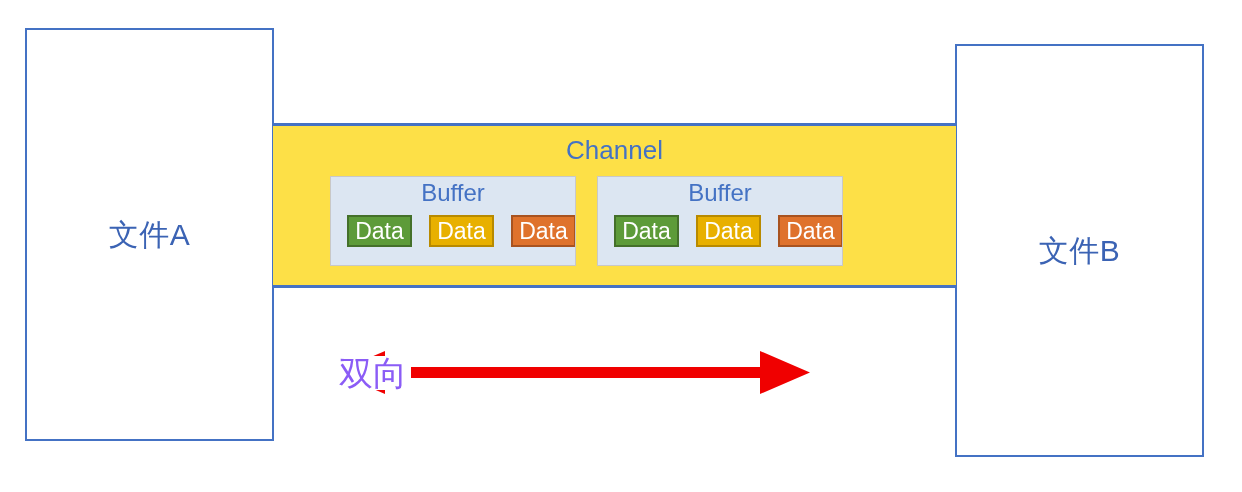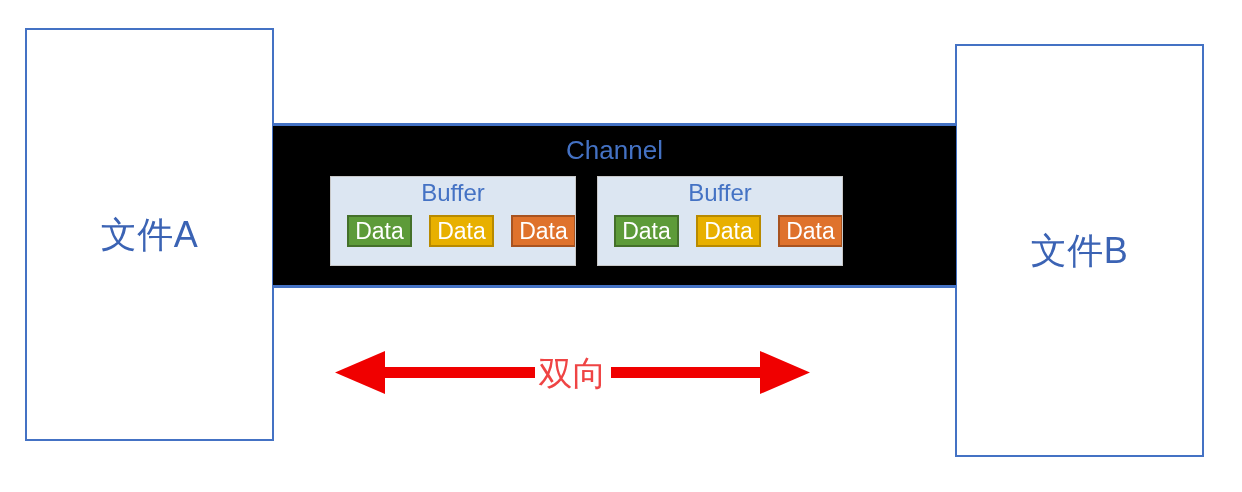--- a/index.html
+++ b/index.html
@@ -28,21 +28,21 @@
     position: absolute;
     box-sizing: border-box;
     background: #ffffff;
     border: 2px solid #4472c4;
     display: flex;
     align-items: center;
     justify-content: center;
   }
   .file-box .file-label {
     color: #3b63b4;
-    font-size: 36px;
+    font-size: 30px;
     line-height: 1;
     letter-spacing: 0.5px;
     white-space: nowrap;
   }
   #file-a {
     left: 25px;
     top: 28px;
     width: 249px;
     height: 413px;
   }
@@ -54,21 +54,21 @@
   }
 
   
   #channel {
     position: absolute;
     left: 273px;
     top: 123px;
     width: 683px;
     height: 165px;
     box-sizing: border-box;
-    background: #000000;
+    background: #fde047;
     border-top: 3px solid #4472c4;
     border-bottom: 3px solid #4472c4;
     z-index: 3;
   }
   #channel-title {
     position: absolute;
     top: 10px;
     left: 0;
     width: 100%;
     text-align: center;
@@ -148,22 +148,22 @@
     top: 0;
   }
   #arrow-label {
     position: absolute;
     left: 0;
     top: 0;
     width: 475px;
     height: 56px;
     display: flex;
     align-items: center;
-    justify-content: center;
-    color: #ef4444;
+    justify-content: flex-start;
+    color: #8b5cf6;
     font-size: 34px;
     line-height: 1;
     white-space: nowrap;
   }
   #arrow-label span {
     background: #ffffff;
     padding: 0 4px;
   }
 </style>
 </head>

